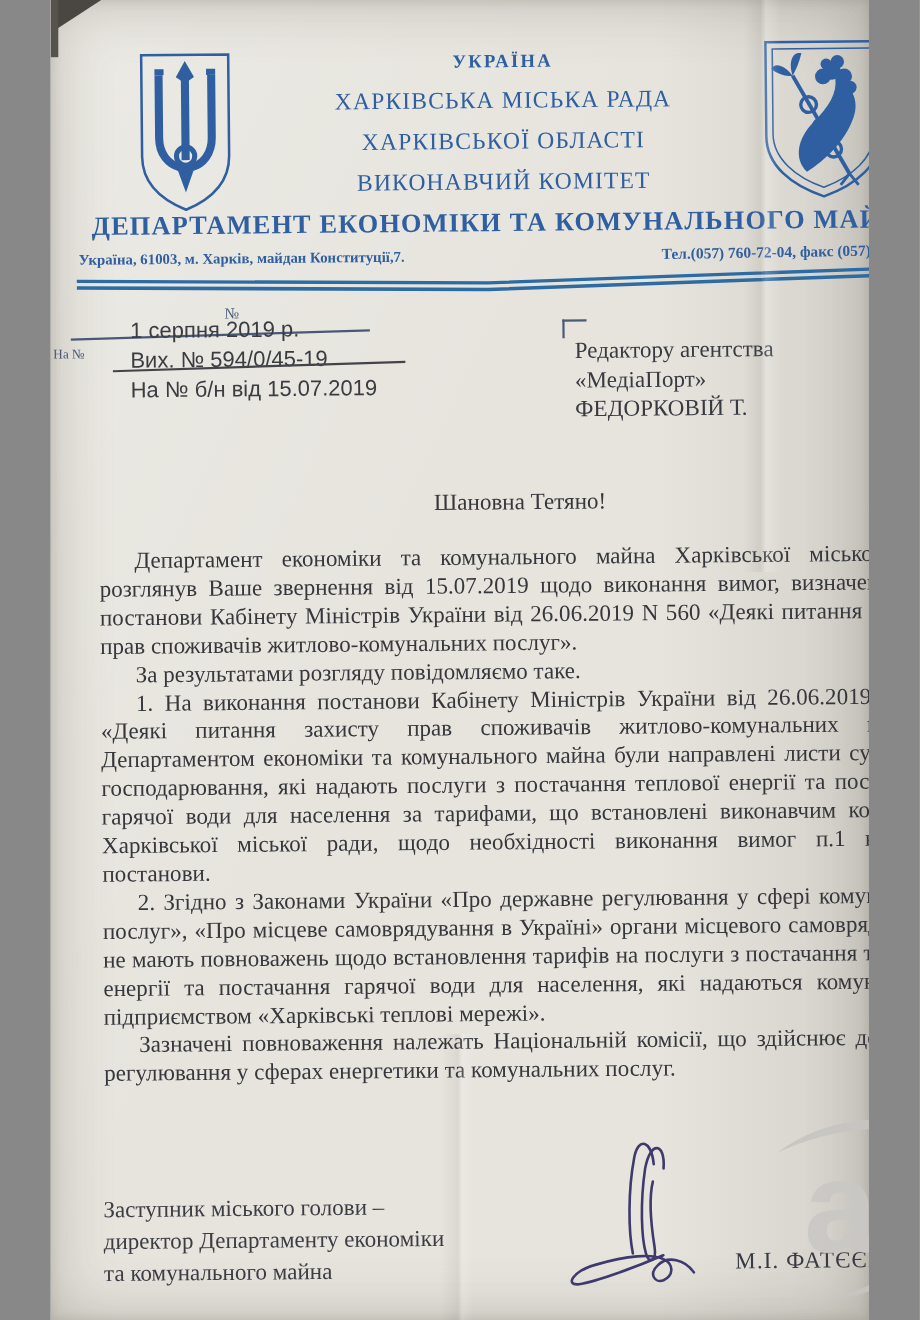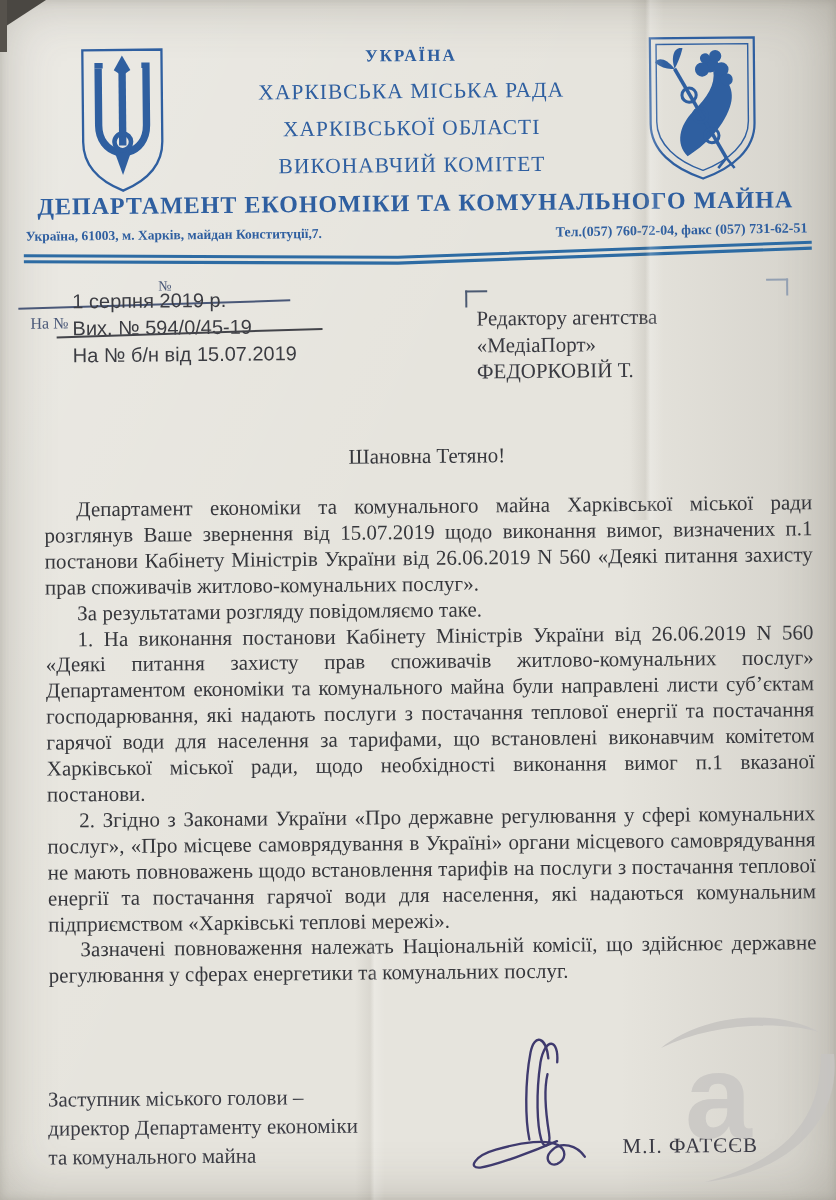--- a/index.html
+++ b/index.html
@@ -1,18 +1,18 @@
 <!DOCTYPE html>
 <html><head>
 <meta charset="utf-8">
 <style>
   html,body{margin:0;padding:0;background:#888;}
   .paper{
     position:relative;
-    width:836px;height:1200px;
+    width:744px;height:1200px;
     margin:0 auto;
     overflow:hidden;
     background:
       linear-gradient(90deg, rgba(0,0,0,0) 74%, rgba(70,64,54,.10) 97%),
       linear-gradient(115deg, rgba(255,255,255,.22) 0%, rgba(255,255,255,0) 45%),
       #e6e4dd;
     box-shadow: inset 0 0 55px rgba(82,76,64,.30), inset 0 0 10px rgba(82,76,64,.18);
     font-family:"Liberation Serif", serif;
   }
   .abs{position:absolute;}
@@ -111,21 +111,21 @@
     </div>
 
     <svg class="abs" style="left:0;top:243px;" width="836" height="26" viewBox="0 0 836 26">
       <path d="M26,9 L400,14 L814,3" fill="none" stroke="#2d6ba3" stroke-width="3"></path>
       <path d="M26,15 L400,20 L814,9" fill="none" stroke="#2d6ba3" stroke-width="3.2"></path>
     </svg>
 
     <div class="abs form-label" style="left:160px;top:276px;font-size:14px;">№</div>
     <div class="abs line" style="left:20px;top:301px;width:272px;transform:rotate(-1.2deg);"></div>
     <div class="abs typed" style="left:74px;top:287px;font-size:20px;">1 серпня 2019 р.</div>
-    <div class="abs form-label" style="left:32px;top:311px;font-size:16px;">На №</div>
+    <div class="abs form-label" style="left:4px;top:311px;font-size:12px;">На №</div>
     <div class="abs typed" style="left:74px;top:314px;font-size:20px;">Вих. № 594/0/45-19</div>
     <div class="abs strike" style="left:58px;top:330px;width:266px;transform:rotate(-1.3deg);"></div>
     <div class="abs typed" style="left:74px;top:341px;font-size:20px;">На № б/н від 15.07.2019</div>
 
     <div class="abs bracket-l" style="left:467px;top:291px;"></div>
     <div class="abs bracket-r" style="left:768px;top:282px;"></div>
     <div class="abs recipient">
       <div>Редактору агентства</div>
       <div>«МедіаПорт»</div>
       <div>ФЕДОРКОВІЙ Т.</div>

